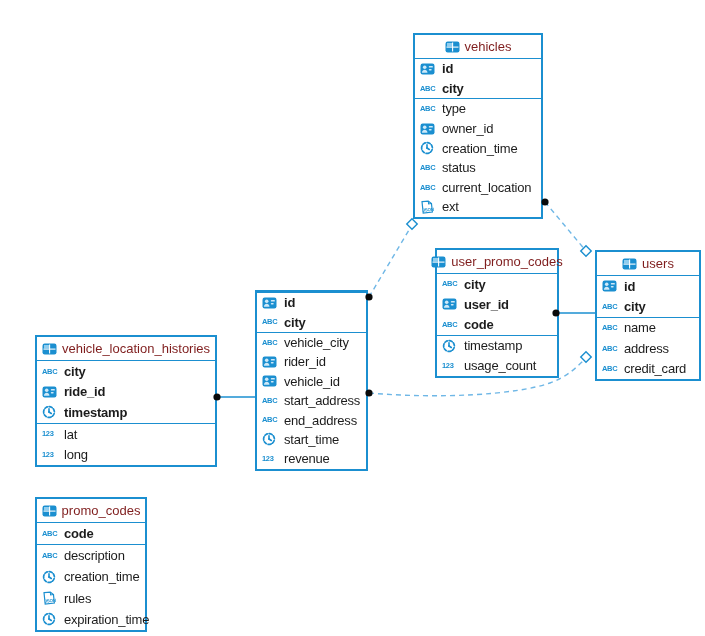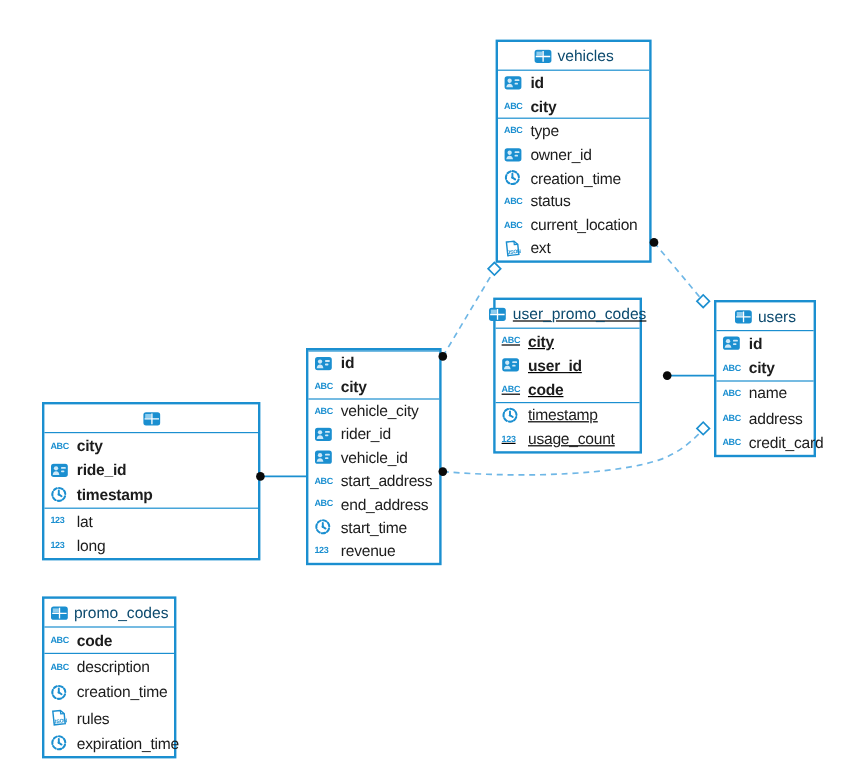--- a/index.html
+++ b/index.html
@@ -12,21 +12,21 @@
   #canvas { position:absolute; inset:0; }
   #wires { position:absolute; inset:0; z-index:3; pointer-events:none; }
 
   .tbl {
     position:absolute; z-index:2; background:#fff;
     border:2px solid var(--accent);
     box-sizing:border-box;
   }
   .tbl-header {
     height:23px; display:flex; align-items:center; justify-content:center;
-    gap:5px; font-size:13px; color:#0c4a6e; white-space:nowrap;
+    gap:5px; font-size:13px; color:#7f1d1d; white-space:nowrap;
   }
   .sec-keys { border-top:1.5px solid var(--accent); border-bottom:1.5px solid var(--accent); }
   .row {
     height:var(--rh,20px); display:flex; align-items:center; gap:5px;
     padding:0 3px 0 5px; font-size:13px; color:#1c1c1c;
     white-space:nowrap; letter-spacing:-0.2px;
   }
   .row.key { font-weight:700; }
   .icon { width:17px; flex:0 0 17px; display:flex; align-items:center; justify-content:flex-start; }
   .txt-icon {
@@ -142,21 +142,21 @@
             <svg width="14" height="14" viewBox="0 0 14 14" style="transform:rotate(-6deg)">
        <path d="M2.6 1.2 H8.9 L11.8 4.1 V12.6 H2.6 Z" fill="#fff" stroke="#1b8fd0" stroke-width="1.2"></path>
        <path d="M8.9 1.2 L8.9 4.1 L11.8 4.1" fill="none" stroke="#1b8fd0" stroke-width="1"></path>
        <text x="2.4" y="11.4" font-size="4.4" font-weight="bold" fill="#1b8fd0" font-family="Liberation Sans, sans-serif">JSON</text>
      </svg>
           </span>
     <span class="lbl">ext</span>
   </div>
      </div>
     </div>
-    <div class="tbl" style="left: 411px; top: 248px; width: 124px; text-decoration: underline; --rh: 20.2px;">
+    <div class="tbl" style="left: 435px; top: 248px; width: 124px; --rh: 20.2px;">
       <div class="tbl-header">
        <span class="icon" style="width:15px;flex:0 0 15px">
           <svg width="15" height="12" viewBox="0 0 15 12">
        <rect x="0.5" y="0.5" width="14" height="11" rx="2.2" fill="#1b8fd0"></rect>
        <rect x="2" y="2" width="5" height="3.4" fill="#8ecdef"></rect>
        <line x1="1.5" y1="6.1" x2="13.5" y2="6.1" stroke="#fff" stroke-width="1.1"></line>
        <line x1="7.6" y1="1.5" x2="7.6" y2="10.5" stroke="#fff" stroke-width="1.1"></line>
      </svg>
         </span>
        <span>user_promo_codes</span>
@@ -199,21 +199,21 @@
     <span class="lbl">timestamp</span>
   </div>
         <div class="row">
     <span class="icon">
             <span class="txt-icon">123</span>
           </span>
     <span class="lbl">usage_count</span>
   </div>
      </div>
     </div>
-    <div class="tbl" style="left: 595px; top: 250px; width: 85px; --rh: 20.4px;">
+    <div class="tbl" style="left: 595px; top: 250px; width: 106px; --rh: 20.4px;">
       <div class="tbl-header">
        <span class="icon" style="width:15px;flex:0 0 15px">
           <svg width="15" height="12" viewBox="0 0 15 12">
        <rect x="0.5" y="0.5" width="14" height="11" rx="2.2" fill="#1b8fd0"></rect>
        <rect x="2" y="2" width="5" height="3.4" fill="#8ecdef"></rect>
        <line x1="1.5" y1="6.1" x2="13.5" y2="6.1" stroke="#fff" stroke-width="1.1"></line>
        <line x1="7.6" y1="1.5" x2="7.6" y2="10.5" stroke="#fff" stroke-width="1.1"></line>
      </svg>
         </span>
        <span>users</span>
@@ -344,20 +344,21 @@
     <div class="tbl" style="left: 35px; top: 335px; width: 182px; --rh: 20.6px;">
       <div class="tbl-header">
        <span class="icon" style="width:15px;flex:0 0 15px">
           <svg width="15" height="12" viewBox="0 0 15 12">
        <rect x="0.5" y="0.5" width="14" height="11" rx="2.2" fill="#1b8fd0"></rect>
        <rect x="2" y="2" width="5" height="3.4" fill="#8ecdef"></rect>
        <line x1="1.5" y1="6.1" x2="13.5" y2="6.1" stroke="#fff" stroke-width="1.1"></line>
        <line x1="7.6" y1="1.5" x2="7.6" y2="10.5" stroke="#fff" stroke-width="1.1"></line>
      </svg>
         </span>
+       <span>vehicle_location_histories</span>
      </div>
      <div class="sec-keys">
        <div class="row key">
     <span class="icon">
             <span class="txt-icon">ABC</span>
           </span>
     <span class="lbl">city</span>
   </div>
         <div class="row key">
     <span class="icon">

